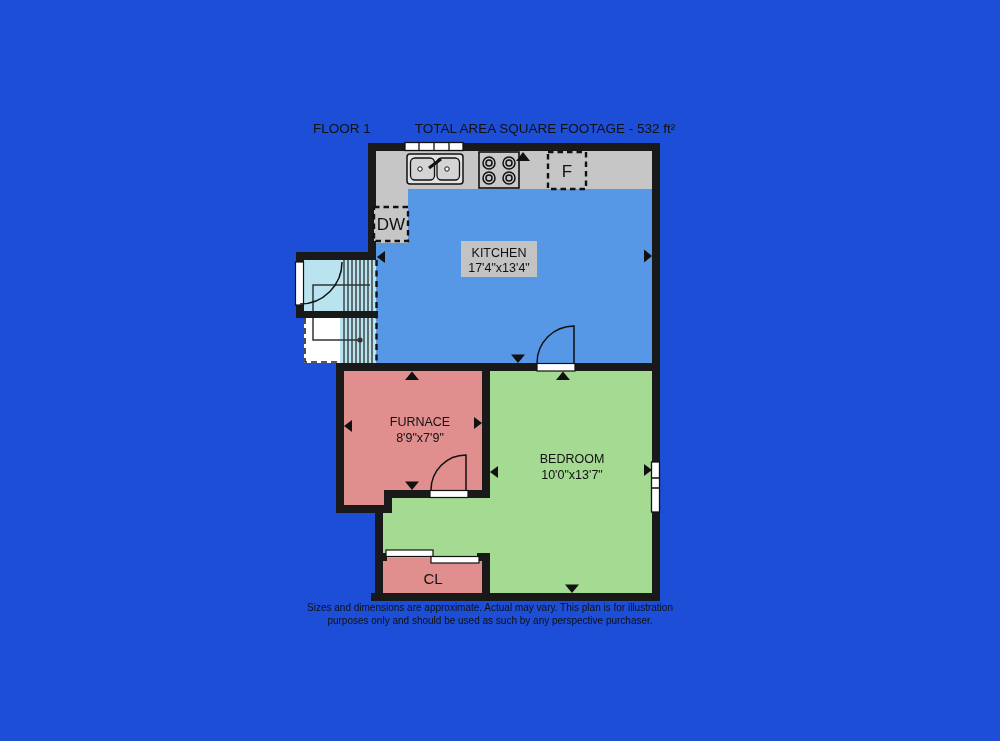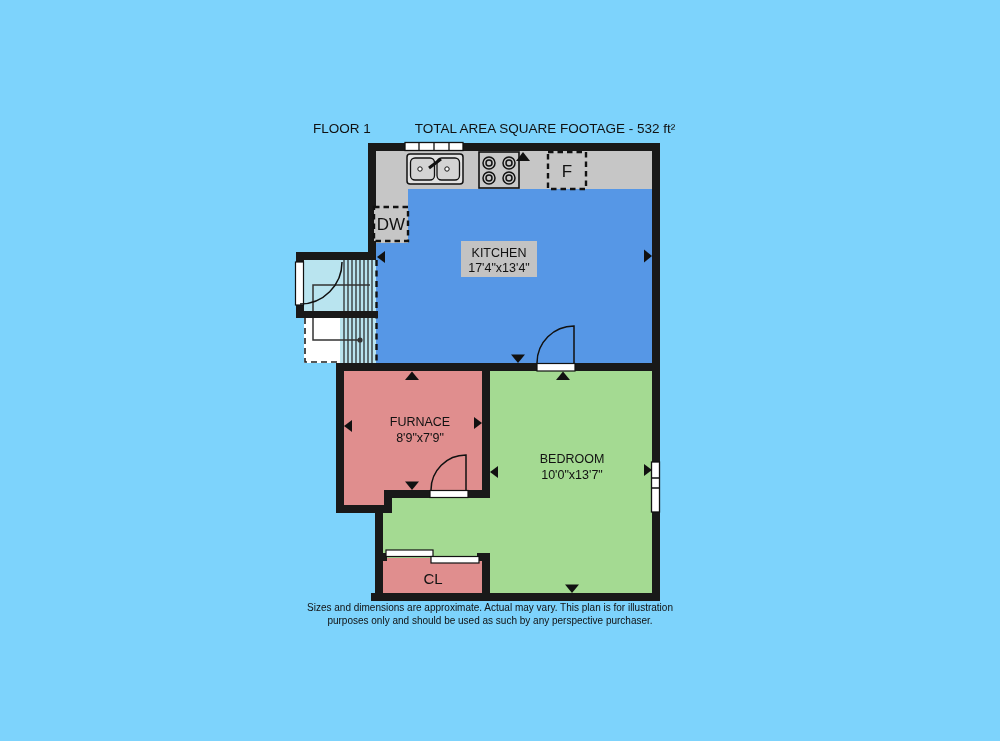--- a/index.html
+++ b/index.html
@@ -1,16 +1,16 @@
 <!DOCTYPE html>
 <html><head>
 <meta charset="utf-8">
 <style>
   html,body{margin:0;padding:0;background:#fff;}
-  .stage{position:relative;width:1000px;height:741px;background:#7dd3fc;overflow:hidden;
+  .stage{position:relative;width:1000px;height:741px;background:#1d4ed8;overflow:hidden;
          font-family:"Liberation Sans",sans-serif;}
   svg text{font-family:"Liberation Sans",sans-serif;fill:#111;}
   .hdr{font-size:13.5px;}
   .roomname{font-size:12.5px;}
   .roomdim{font-size:12.5px;}
   .applbl{font-size:17px;}
   .cllbl{font-size:15px;}
   .disc{font-size:10px;}
 </style>
 </head>

